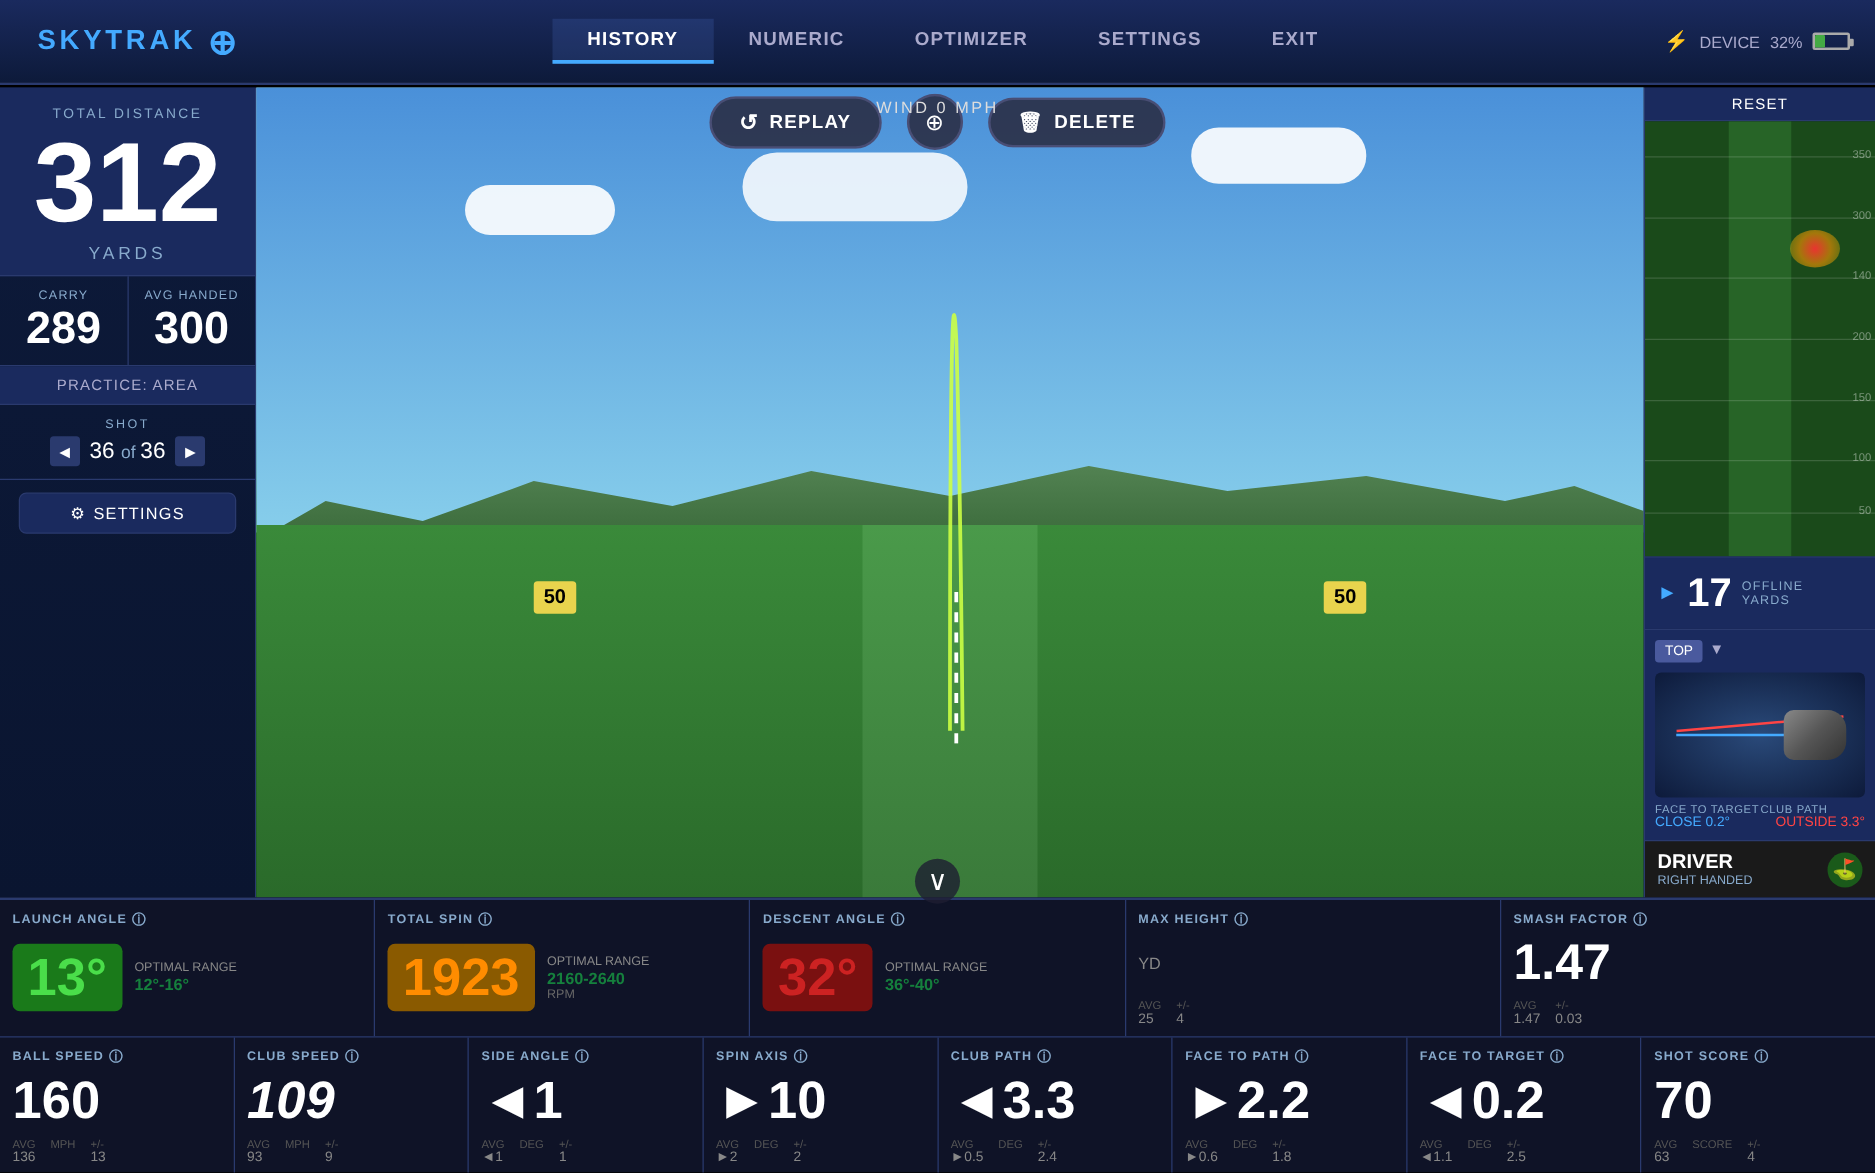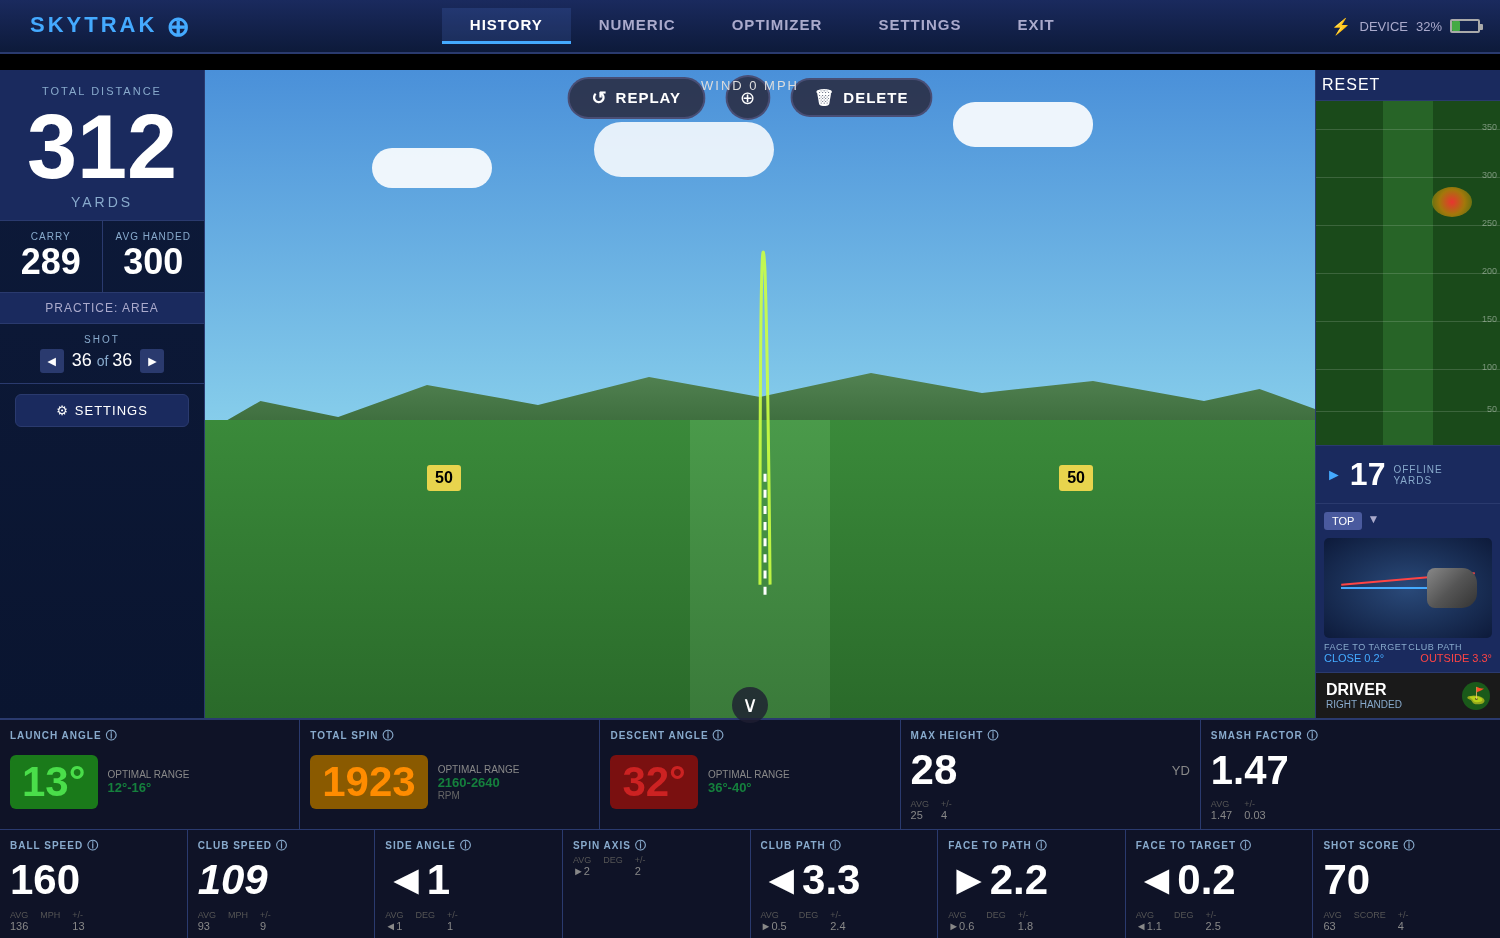--- a/index.html
+++ b/index.html
@@ -10,21 +10,21 @@
       background: #000;
       font-family: Arial, sans-serif;
       color: white;
       position: relative;
     }
 
     
     .top-nav {
       position: absolute;
       top: 0; left: 0; right: 0;
-      height: 54px;
+      height: 68px;
       background: linear-gradient(180deg, #1a2a5e 0%, #0d1a3a 100%);
       display: flex;
       align-items: center;
       z-index: 100;
       border-bottom: 2px solid #2a3a6e;
     }
     .logo {
       margin-left: 30px;
       font-size: 22px;
       font-weight: bold;
@@ -390,22 +390,22 @@
       background: radial-gradient(circle, rgba(255,50,50,0.9) 0%, rgba(255,150,0,0.6) 50%, rgba(255,255,0,0.2) 100%);
       top: 25%;
       right: 15%;
     }
     .reset-btn {
       background: #1a2a5e;
       border: none;
       border-bottom: 1px solid #2a3a6e;
       color: white;
       padding: 6px;
-      text-align: left;
-      font-size: 16px;
+      text-align: center;
+      font-size: 12px;
       letter-spacing: 1px;
       cursor: pointer;
     }
     .offline-section {
       background: #1a2a5e;
       padding: 10px;
       display: flex;
       align-items: center;
       gap: 8px;
       border-top: 1px solid #2a3a6e;
@@ -705,21 +705,21 @@
   <div class="shot-map">
     <div class="shot-map-fairway"></div>
 
     <div style="position:absolute; top:8%; left:0; right:0; border-top:1px solid rgba(255,255,255,0.15);">
       <span style="position:absolute; right:3px; top:-8px; font-size:9px; color:rgba(255,255,255,0.4);">350</span>
     </div>
     <div style="position:absolute; top:22%; left:0; right:0; border-top:1px solid rgba(255,255,255,0.15);">
       <span style="position:absolute; right:3px; top:-8px; font-size:9px; color:rgba(255,255,255,0.4);">300</span>
     </div>
     <div style="position:absolute; top:36%; left:0; right:0; border-top:1px solid rgba(255,255,255,0.15);">
-      <span style="position:absolute; right:3px; top:-8px; font-size:9px; color:rgba(255,255,255,0.4);">250</span>
+      <span style="position:absolute; right:3px; top:-8px; font-size:9px; color:rgba(255,255,255,0.4);">140</span>
     </div>
     <div style="position:absolute; top:50%; left:0; right:0; border-top:1px solid rgba(255,255,255,0.15);">
       <span style="position:absolute; right:3px; top:-8px; font-size:9px; color:rgba(255,255,255,0.4);">200</span>
     </div>
     <div style="position:absolute; top:64%; left:0; right:0; border-top:1px solid rgba(255,255,255,0.15);">
       <span style="position:absolute; right:3px; top:-8px; font-size:9px; color:rgba(255,255,255,0.4);">150</span>
     </div>
     <div style="position:absolute; top:78%; left:0; right:0; border-top:1px solid rgba(255,255,255,0.15);">
       <span style="position:absolute; right:3px; top:-8px; font-size:9px; color:rgba(255,255,255,0.4);">100</span>
     </div>
@@ -818,21 +818,20 @@
         </div>
       </div>
     </div>
 
     <div class="stat-cell">
       <div class="stat-header">
         <span>MAX HEIGHT</span>
         <span class="info-icon">ⓘ</span>
       </div>
       <div style="flex:1; display:flex; align-items:center; gap:5px;">
-        <div class="stat-main-value white">28</div>
         <div class="stat-unit">YD</div>
       </div>
       <div class="stat-avg-row">
         <div class="avg-group">
           <div class="avg-label">AVG</div>
           <div class="avg-val">25</div>
         </div>
         <div class="avg-group">
           <div class="avg-label">+/-</div>
           <div class="avg-val">4</div>
@@ -931,20 +930,23 @@
           <div class="avg-val">1</div>
         </div>
       </div>
     </div>
 
     <div class="stat-cell">
       <div class="stat-header">
         <span>SPIN AXIS</span>
         <span class="info-icon">ⓘ</span>
       </div>
+      <div style="flex:1; display:flex; align-items:center; gap:5px;">
+        <div class="stat-main-value white">►10</div>
+      </div>
       <div class="stat-avg-row">
         <div class="avg-group">
           <div class="avg-label">AVG</div>
           <div class="avg-val">►2</div>
         </div>
         <div class="avg-group">
           <div class="avg-label">DEG</div>
           <div class="avg-val"></div>
         </div>
         <div class="avg-group">

